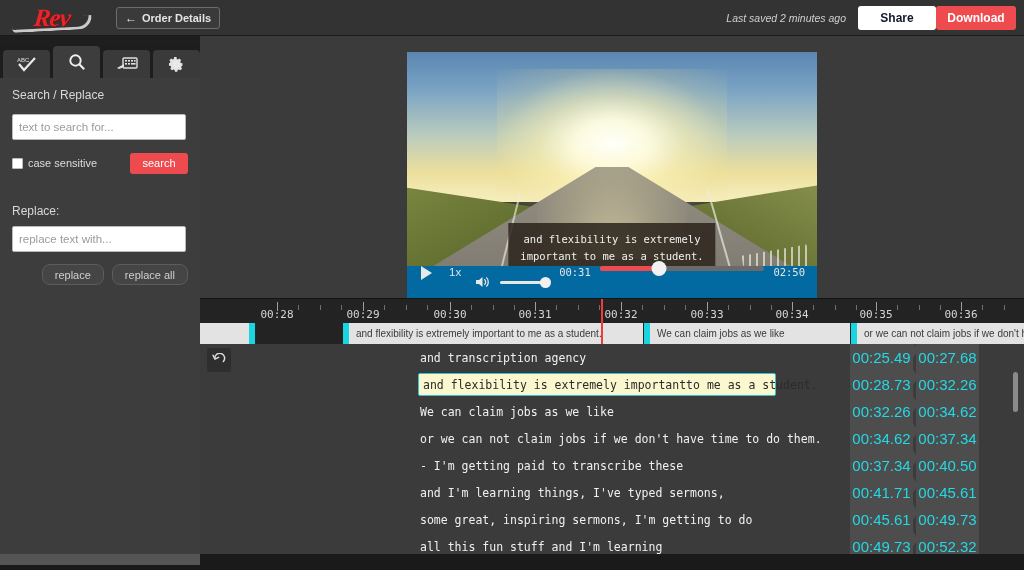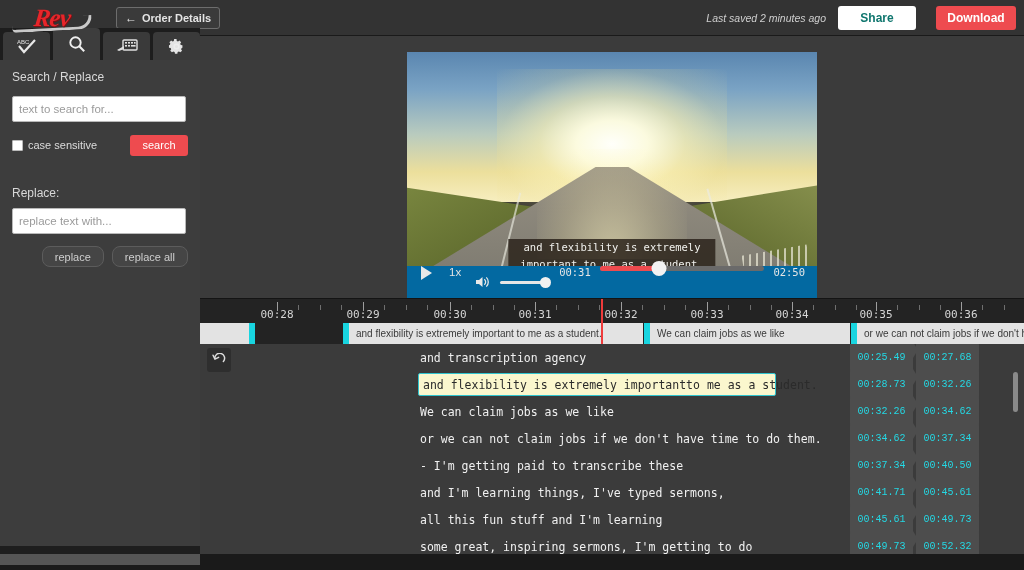--- a/index.html
+++ b/index.html
@@ -56,33 +56,33 @@
     white-space: nowrap; overflow: hidden;
   }
   .header-right {
     margin-left: auto; display: flex; align-items: center; gap: 0; padding-right: 8px;
   }
   .last-saved {
     color: #cfcfcf; font-size: 10.5px; font-style: italic;
     margin-right: 12px; white-space: nowrap;
   }
   .share-btn {
-    width: 78px; height: 24px; background: #ffffff; color: #0f766e;
+    width: 78px; height: 24px; background: #ffffff; color: #0f172a;
     border: none; border-radius: 3px; font-size: 12px; font-weight: bold;
-    cursor: pointer; margin-right: 20px;
+    cursor: pointer; margin-right: 0;
   }
   .download-btn {
     width: 80px; height: 24px; background: #ee4b4f; color: #ffffff;
     border: none; border-radius: 3px; font-size: 12px; font-weight: bold;
     cursor: pointer;
   }
 
   
   .sidebar {
-    position: absolute; left: 0; top: 28px; width: 200px; height: 518px;
+    position: absolute; left: 0; top: 46px; width: 200px; height: 518px;
     background: #2c2c2c;
     border-right: 1px solid #111;
   }
   .tabstrip {
     position: absolute; left: 0; top: 0; width: 200px; height: 32px;
     background: #1d1d1d; display: flex; align-items: flex-end; gap: 0;
   }
   .tab {
     width: 47px; height: 28px; margin-left: 3px;
     background: #3a3a3a; border-radius: 4px 4px 0 0;
@@ -174,21 +174,21 @@
     transform: rotate(-16deg); transform-origin: bottom center;
   }
   .guardrail {
     position: absolute; right: 2%; bottom: 4%; width: 16%; height: 10%;
     background: repeating-linear-gradient(100deg, rgba(230,228,210,0.75) 0 2px, rgba(230,228,210,0) 2px 7px);
     transform: rotate(-10deg);
   }
   .caption-overlay {
     position: absolute; left: 50%; bottom: 10px; transform: translateX(-50%);
     background: rgba(44,36,28,0.86);
-    padding: 0 12px;
+    padding: 8px 12px;
     color: #f2f2ee;
     font-family: "DejaVu Sans Mono", monospace;
     font-size: 10.5px; line-height: 1.55;
     text-align: center; white-space: nowrap;
   }
 
   
   .controls {
     position: absolute; left: 50%; bottom: 0; transform: translateX(-50%);
     width: 410px; height: 32px; background: #0369a1;
@@ -282,21 +282,21 @@
     border: 1.5px solid #2fc4cf; border-radius: 2px;
     height: 23px; padding: 0 4px; margin: 2px 0;
     width: 358px;
   }
   .caret { display: inline-block; width: 1px; height: 14px; background: #333; }
   .stamps { position: absolute; right: 24px; top: 0; width: 150px; }
   .stamp-row { height: 27px; display: flex; align-items: center; gap: 3px; }
   .chip {
     position: relative; height: 32px; min-width: 63px;
     background: #4d4d4d; color: #24d8e4;
-    font-family: Liberation Mono, monospace; font-size: 10px;
+    font-family: Liberation Sans, sans-serif; font-size: 15px;
     display: flex; align-items: center; justify-content: center;
     border-radius: 3px;
   }
   .chip.start { border-radius: 3px 0 0 3px; }
   .chip.end { border-radius: 0 3px 3px 0; }
   .chip-notch {
     position: absolute; right: -5px; top: 0; width: 0; height: 0;
     border-left: 5px solid #4d4d4d;
     border-top: 8.5px solid transparent; border-bottom: 8.5px solid transparent;
   }
@@ -512,22 +512,22 @@
           <div class="line">and transcription agency</div>
           <div class="line active">
             <span>and flexibility is extremely important</span>
             <span class="caret"></span>
             <span> to me as a student.</span>
           </div>
           <div class="line">We can claim jobs as we like</div>
           <div class="line">or we can not claim jobs if we don't have time to do them.</div>
           <div class="line">- I'm getting paid to transcribe these</div>
           <div class="line">and I'm learning things, I've typed sermons,</div>
+          <div class="line">some great, inspiring sermons, I'm getting to do</div>
           <div class="line">all this fun stuff and I'm learning</div>
-          <div class="line">some great, inspiring sermons, I'm getting to do</div>
         </div>
       <div class="stamps">
           <div class="stamp-row">
             <div class="chip start">00:25.49<span class="chip-notch"></span></div>
             <div class="chip end">00:27.68</div>
           </div>
           <div class="stamp-row">
             <div class="chip start">00:28.73<span class="chip-notch"></span></div>
             <div class="chip end">00:32.26</div>
           </div>

